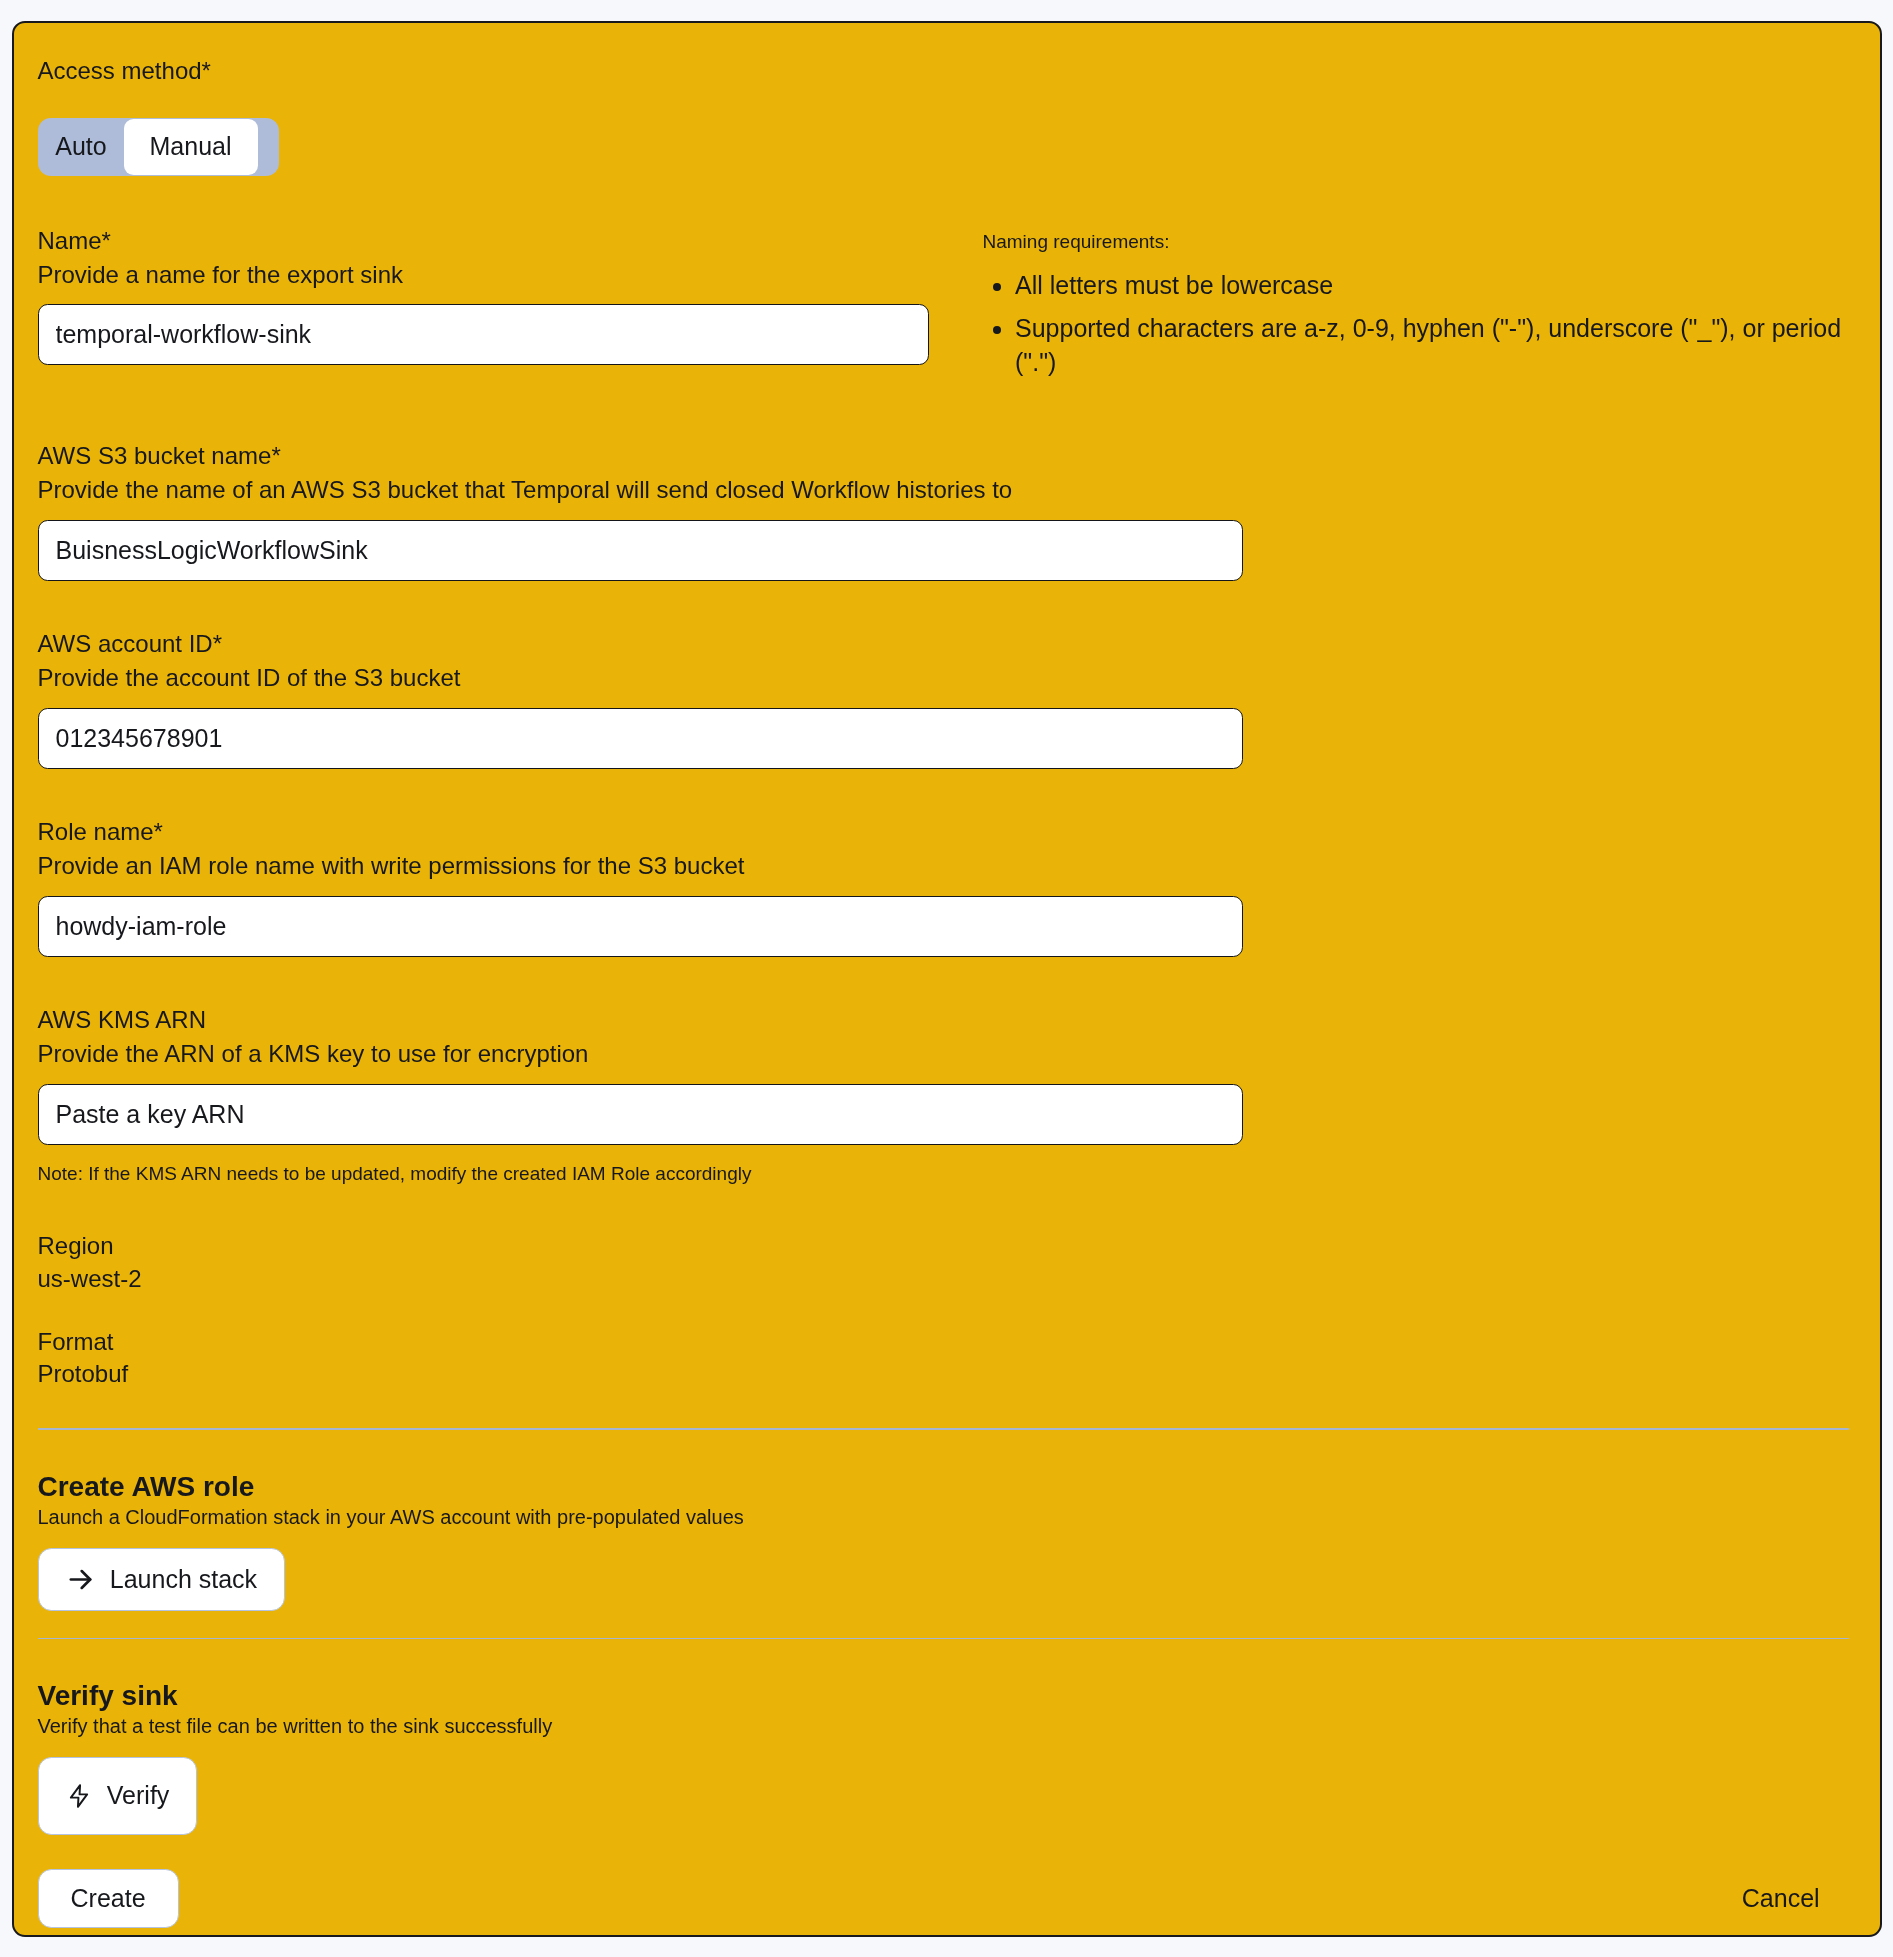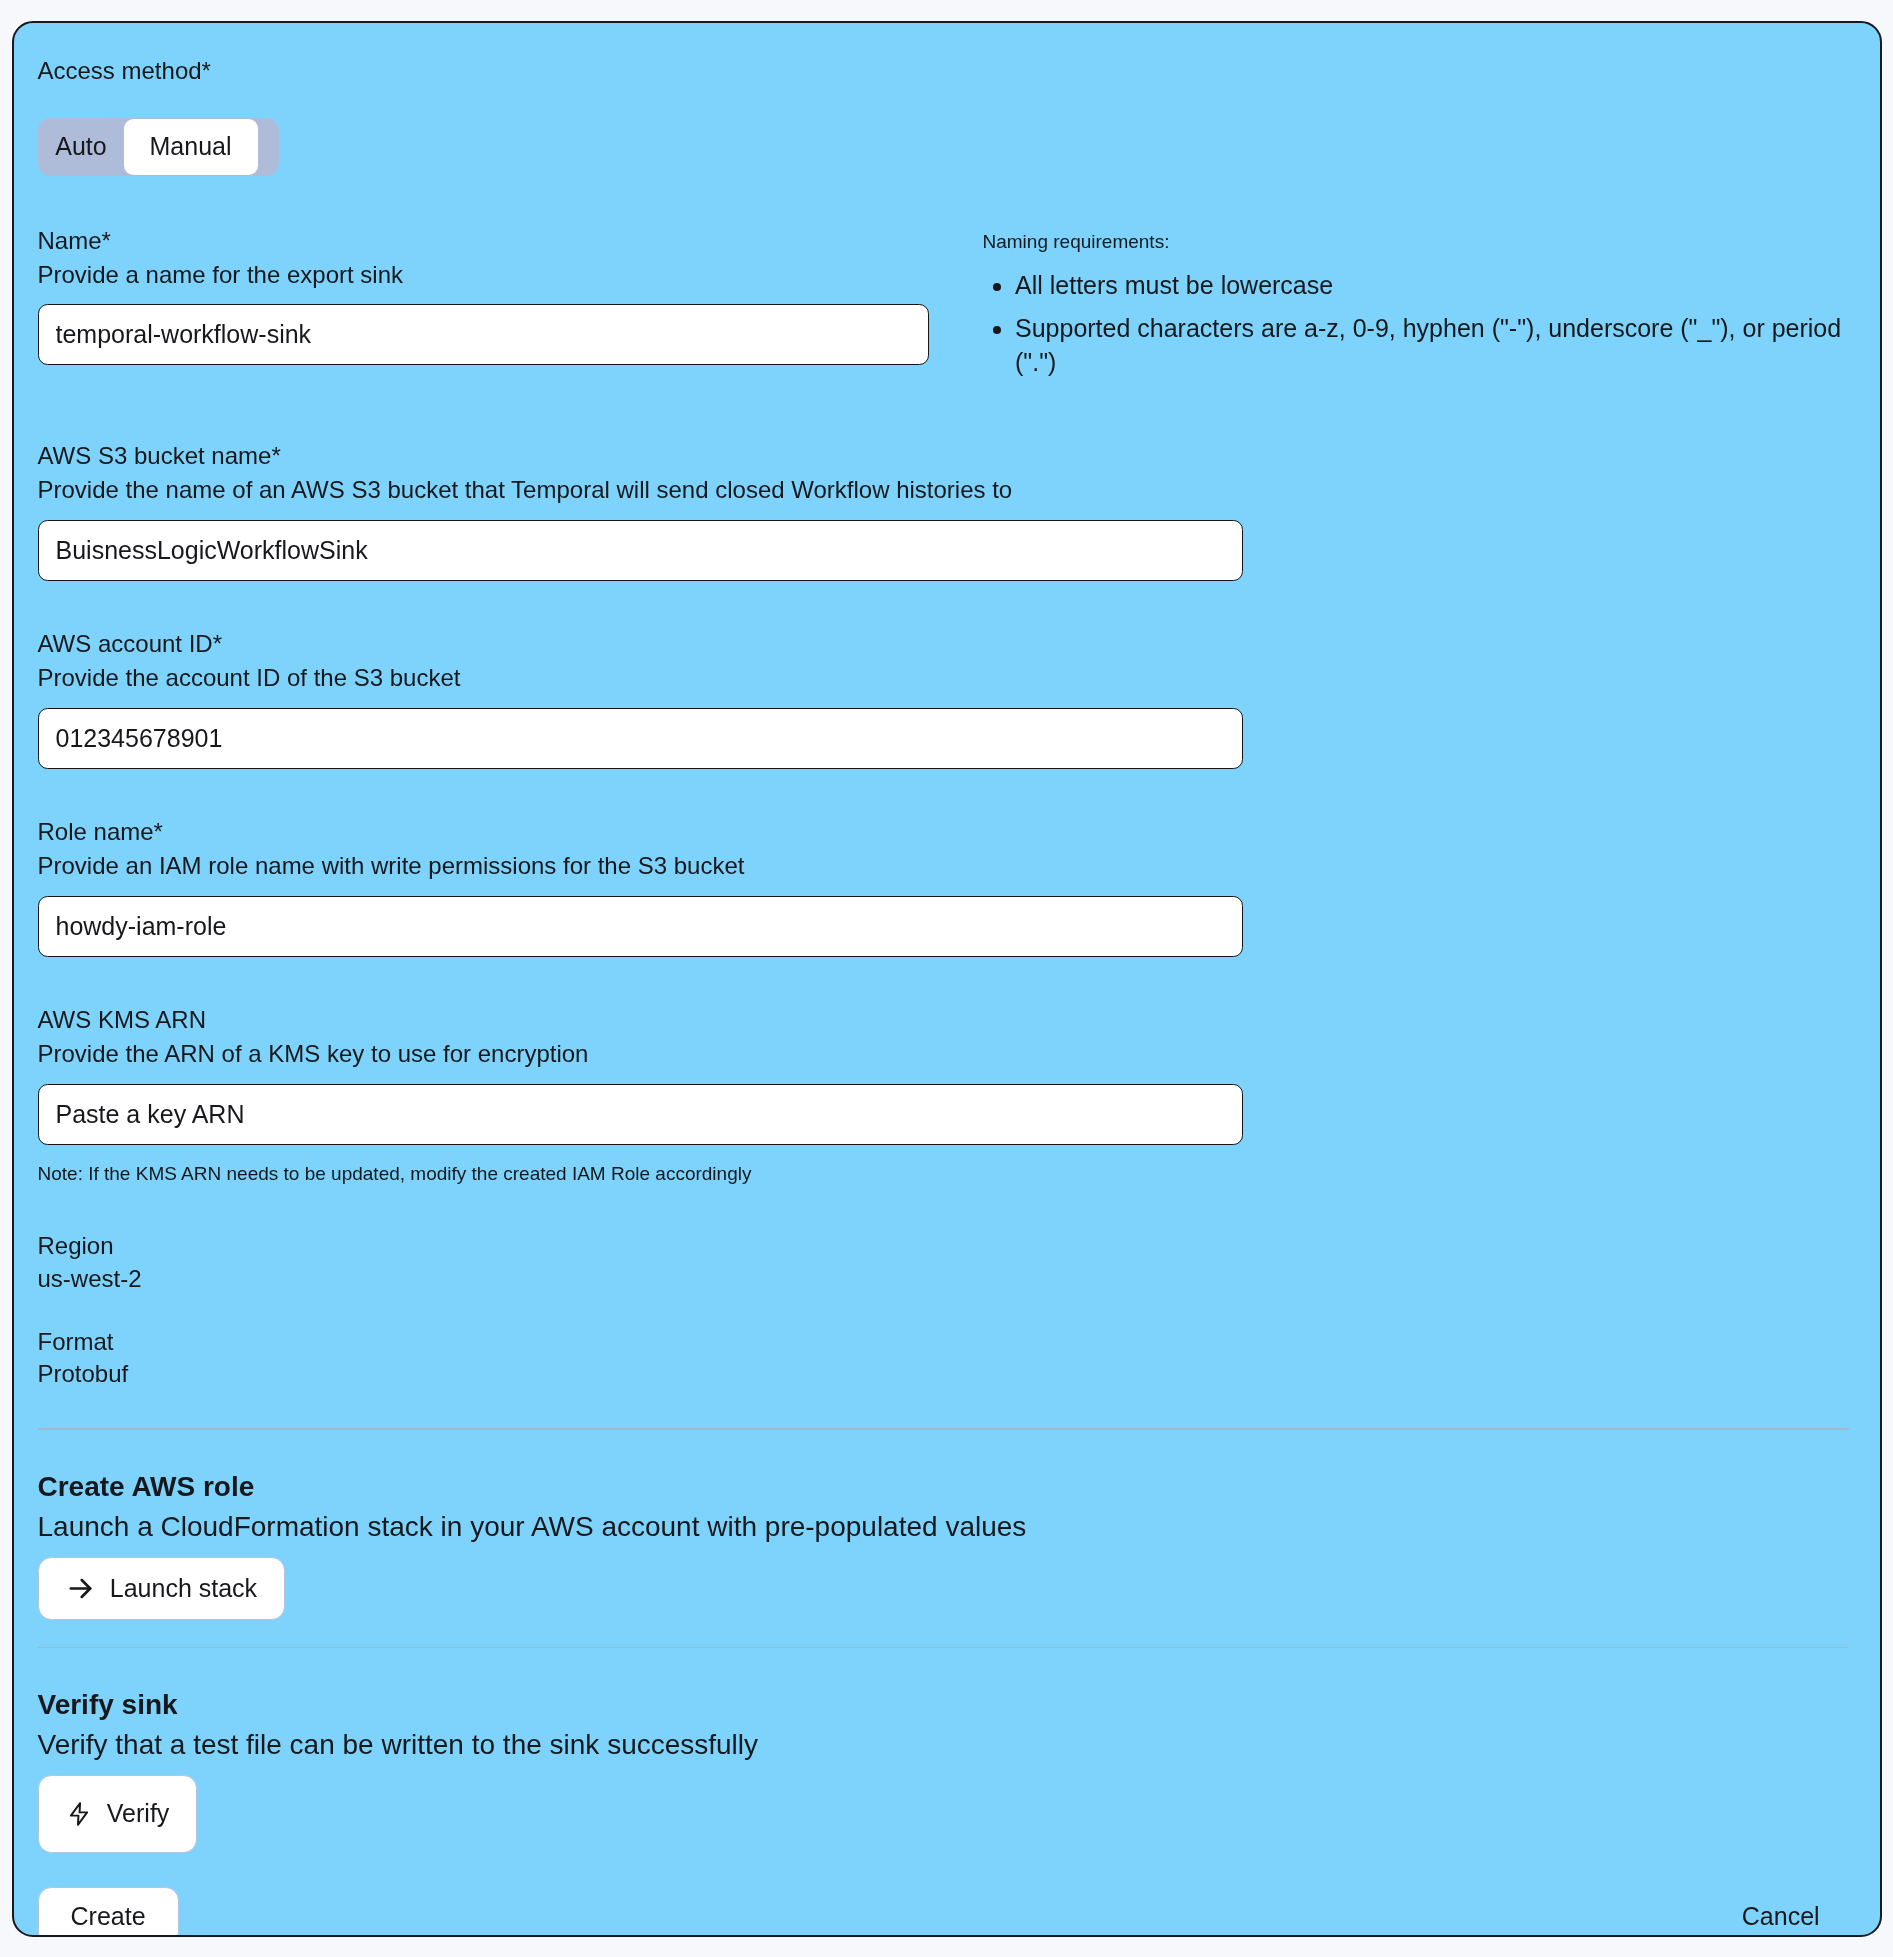--- a/index.html
+++ b/index.html
@@ -6,23 +6,23 @@
   html, body { width: 1894px; height: 1958px; }
   body {
     background: #f7f8fb;
     font-family: "Liberation Sans", sans-serif;
     color: #17181c;
     position: relative;
   }
   .card {
     position: absolute;
     left: 11.5px; top: 21px; right: 12.4px; bottom: 21px;
-    background: #7dd3fc;
+    background: #eab308;
     border: 2.9px solid #17191c;
-    border-radius: 21px;
+    border-radius: 13px;
     padding: 33px 31px 29px 24px;
     overflow: hidden;
   }
   .field-label { font-size: 24px; line-height: 29px; }
   .field-desc  { font-size: 24px; line-height: 29px; margin-top: 5.7px; }
   .note { font-size: 19px; line-height: 23px; margin-top: 17px; }
 
   .segmented {
     margin-top: 32.5px;
     display: inline-flex;
@@ -73,21 +73,21 @@
   .field-group.first-after { margin-top: 52px; }
 
   .static-pair { margin-top: 46px; }
   .static-pair .value { font-size: 24px; line-height: 29px; margin-top: 3.8px; }
   .static-pair.tight { margin-top: 34px; }
 
   .divider { height: 1.9px; background: #a6b6d2; border: none; margin-top: 40px; }
   .divider.d2 { margin-top: 27px; }
 
   .section-title { font-size: 28px; line-height: 29px; font-weight: 700; margin-top: 42px; }
-  .section-desc { font-size: 28px; line-height: 29px; margin-top: 11px; }
+  .section-desc { font-size: 20px; line-height: 29px; margin-top: 2px; }
 
   .btn {
     margin-top: 15.3px;
     display: inline-flex;
     align-items: center;
     gap: 15.3px;
     background: #ffffff;
     border: 1.9px solid #b4c3e2;
     border-radius: 13.4px;
     font-family: "Liberation Sans", sans-serif;

